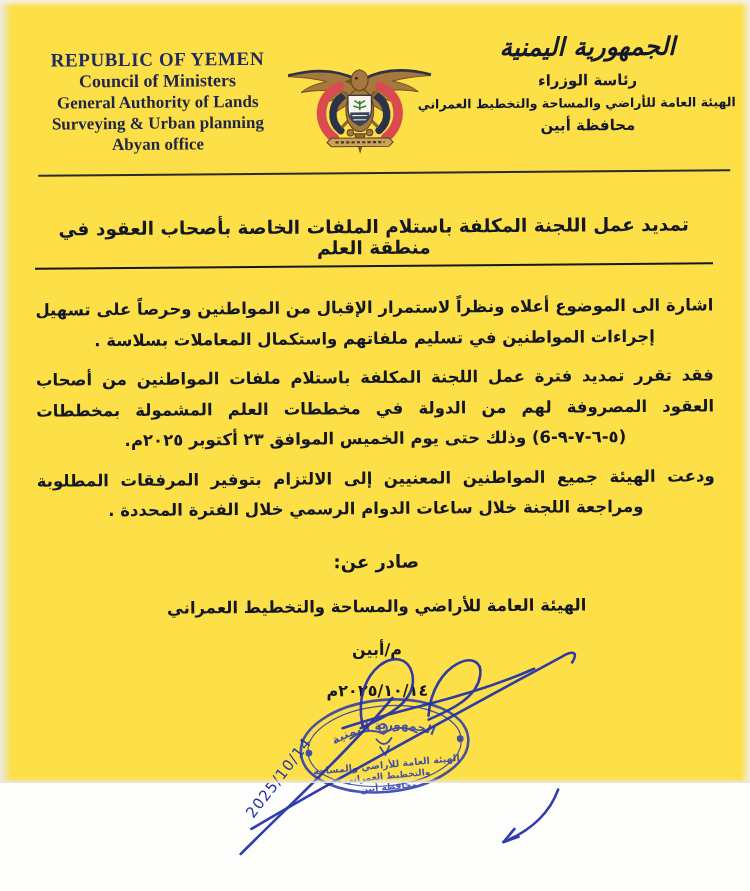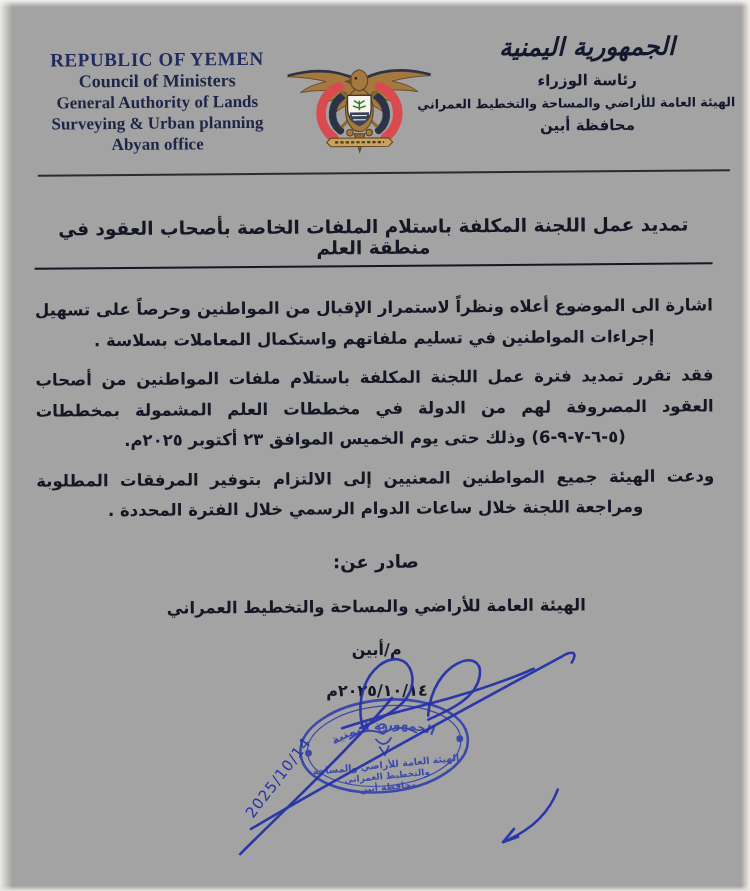--- a/index.html
+++ b/index.html
@@ -2,21 +2,21 @@
 <html lang="ar"><head>
 <meta charset="utf-8">
 <style>
   html,body { margin:0; padding:0; }
   body {
     width:750px; height:891px; overflow:hidden;
     background:#fdfdfb;
     font-family:"DejaVu Sans", sans-serif;
   }
   .page {
-    position:relative; width:750px; height:891px; background:#a3a3a3;
+    position:relative; width:750px; height:783px; background:#fde047;
   }
   .scan-edge-left  { position:absolute; left:0; top:0; width:12px; height:100%;
     background:linear-gradient(90deg,#eaeae7,rgba(255,255,255,0)); z-index:5; }
   .scan-edge-right { position:absolute; right:0; top:0; width:9px; height:100%;
     background:linear-gradient(270deg,#f2eee4,rgba(255,255,255,0)); z-index:5; }
   .scan-edge-top   { position:absolute; left:0; top:0; width:100%; height:7px;
     background:linear-gradient(180deg,#f2f2ef,rgba(255,255,255,0)); z-index:5; }
   .scan-edge-bottom{ position:absolute; left:0; bottom:0; width:100%; height:5px;
     background:linear-gradient(0deg,#e9e7e2,rgba(255,255,255,0)); z-index:5; }
 

